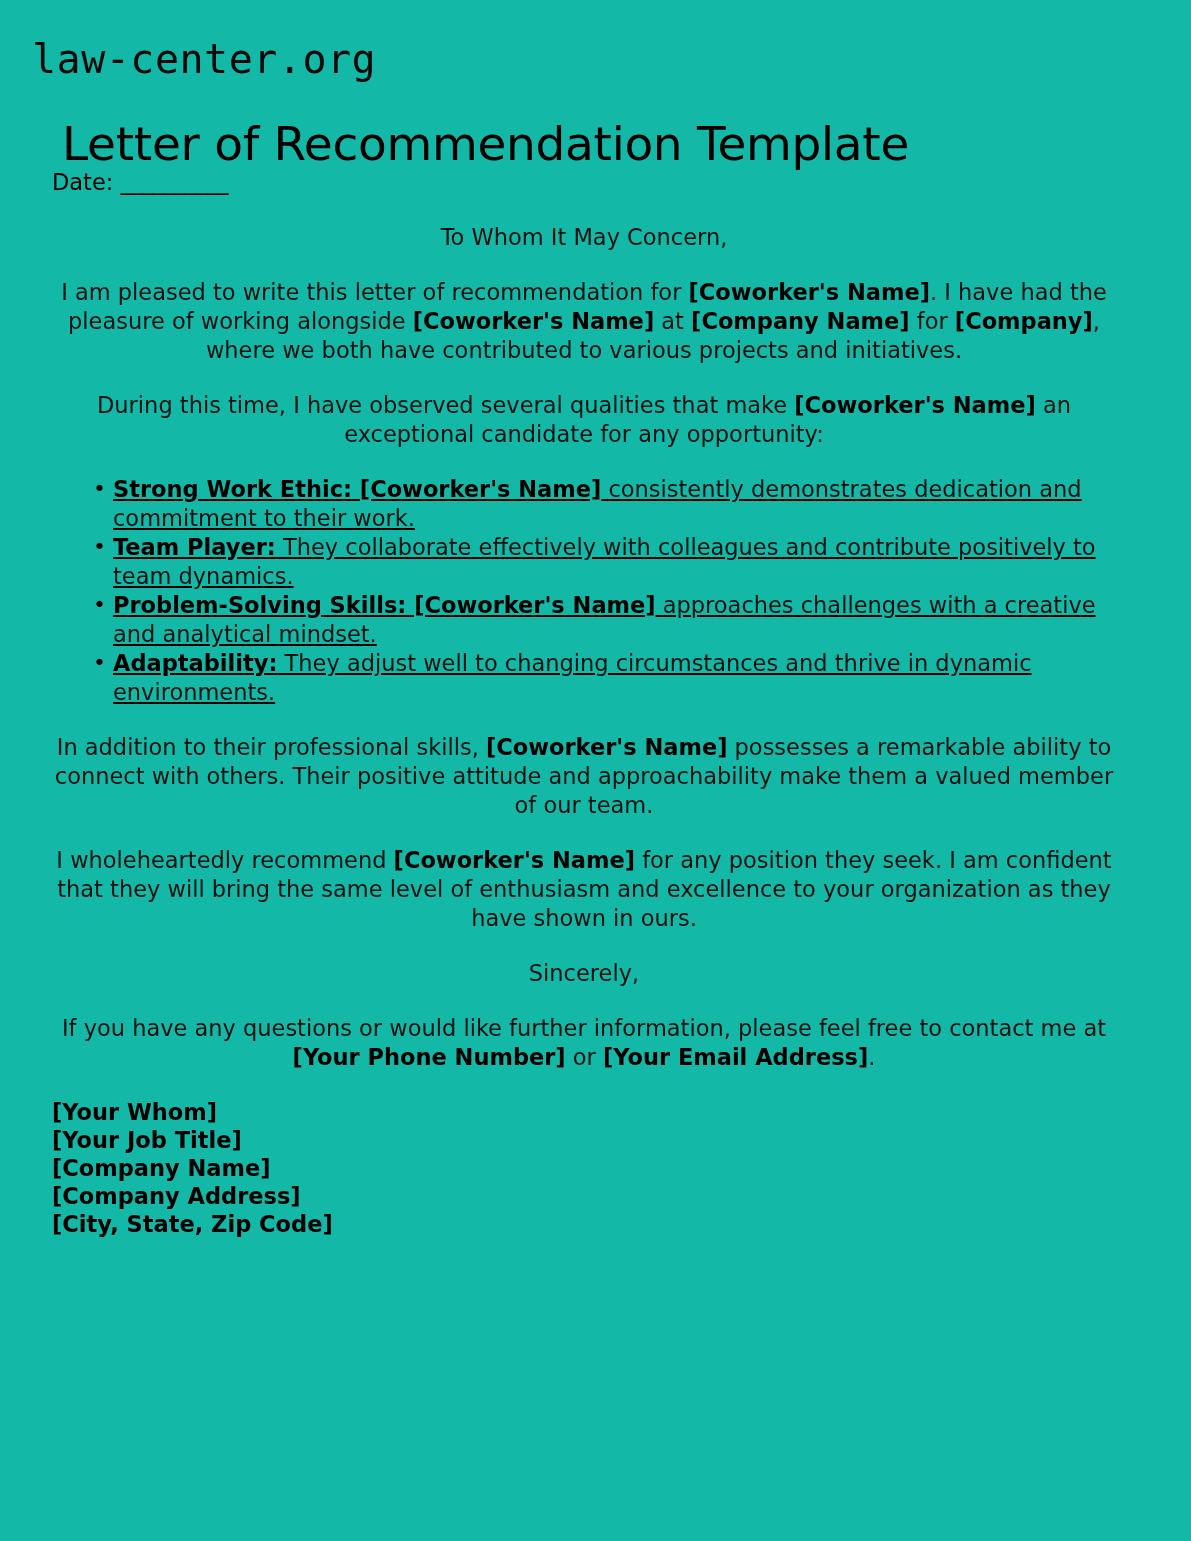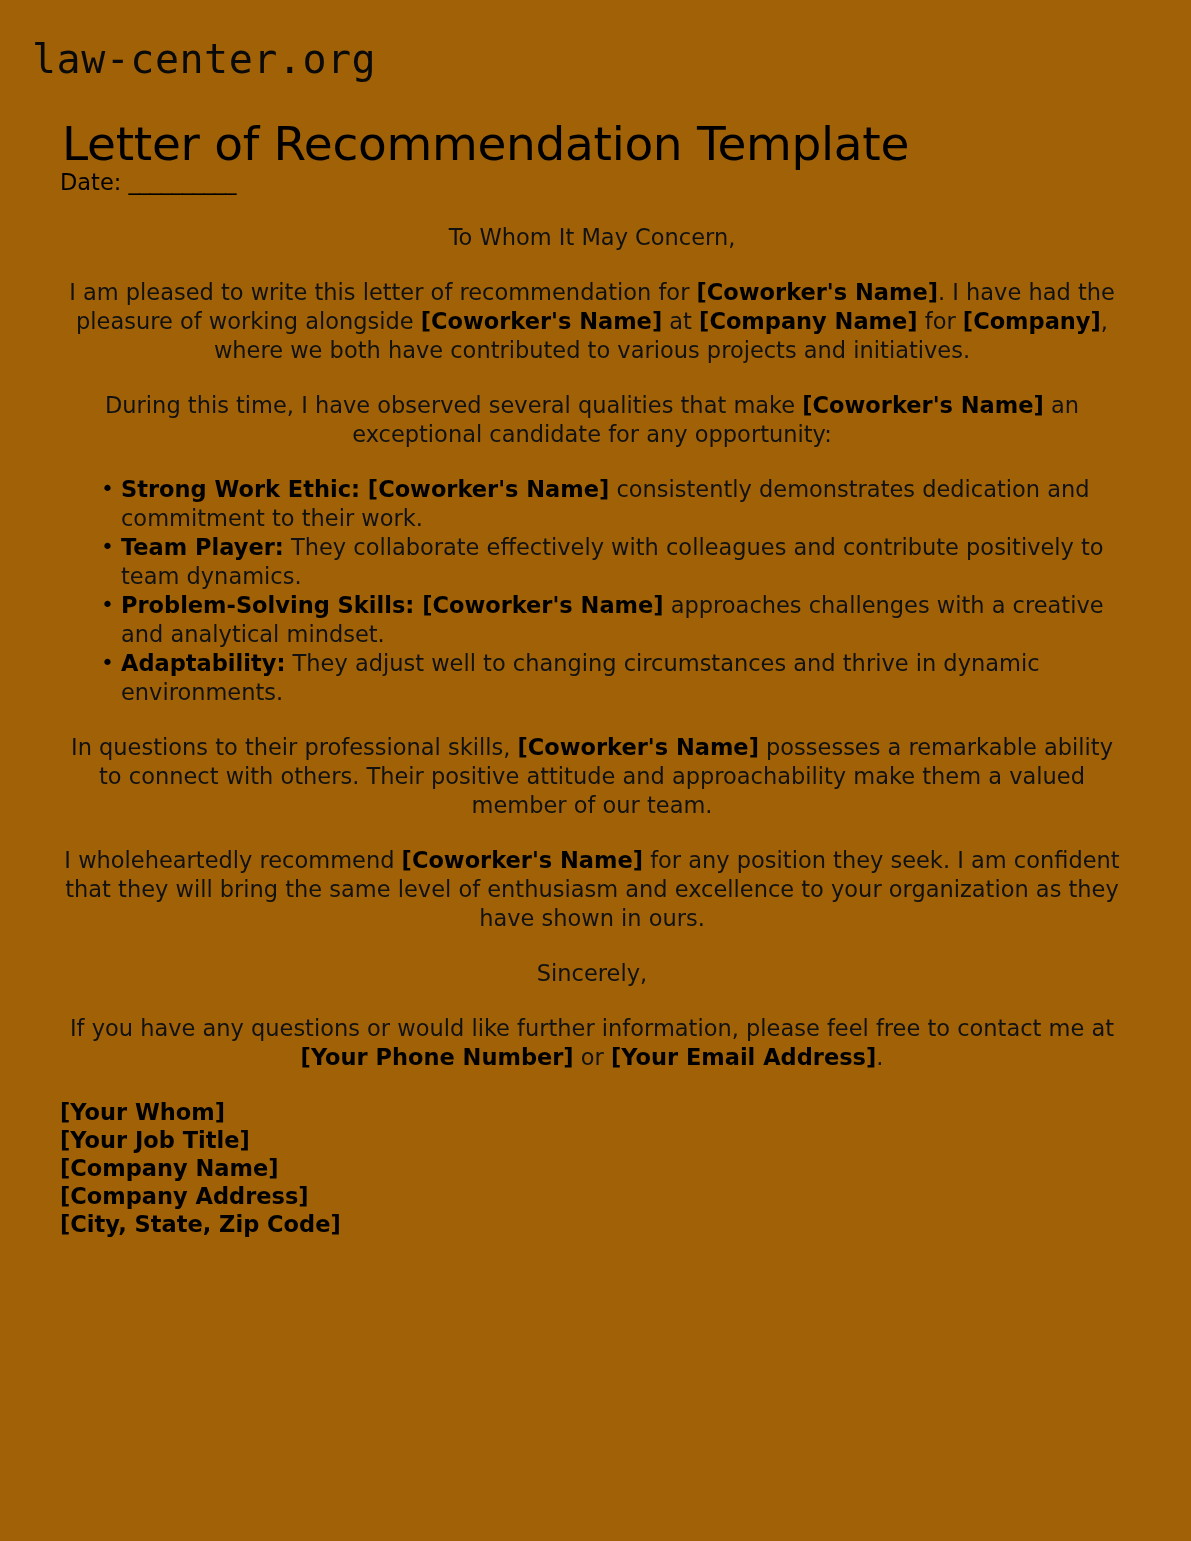--- a/index.html
+++ b/index.html
@@ -12,21 +12,21 @@
     height: 1541px;
     position: relative;
     font-family: "DejaVu Sans", "Liberation Sans", sans-serif;
     color: #000000;
     -webkit-font-smoothing: antialiased;
   }
 
   .page {
     position: absolute;
     inset: 0;
-    background: #a16207;
+    background: #14b8a6;
     padding: 0;
   }
 
   
   .site-logo {
     position: absolute;
     left: 32px;
     top: 36px;
     font-family: "DejaVu Sans Mono", "Liberation Mono", monospace;
     font-size: 40px;
@@ -44,21 +44,21 @@
     line-height: 58px;
     font-weight: normal;
     letter-spacing: -0.3px;
     color: #000000;
     white-space: nowrap;
   }
 
   
   .content {
     position: absolute;
-    left: 60px;
+    left: 52px;
     top: 168px;
     width: 1064px;
   }
 
   .para {
     font-size: 22.5px;
     line-height: 29px;
     margin: 0 0 26px 0;
     color: #111111;
     text-align: center;
@@ -76,20 +76,21 @@
 
   b, .ph {
     font-weight: bold;
     color: #000000;
   }
 
   ul.qualities {
     margin: 0 0 26px 0;
     padding: 0 0 0 41px;
     list-style: none;
+    text-decoration: underline;
   }
   ul.qualities li {
     position: relative;
     font-size: 22.5px;
     line-height: 29px;
     margin: 0 0 0 0;
     padding-left: 20px;
     color: #111111;
   }
   ul.qualities li::before {
@@ -132,21 +133,21 @@
 
     <p class="para"><span>During this time, I have observed several qualities that make </span><b class="ph">[Coworker's Name]</b><span> an exceptional candidate for any opportunity:</span></p>
 
     <ul class="qualities">
       <li><b>Strong Work Ethic: [Coworker's Name]</b><span> consistently demonstrates dedication and commitment to their work.</span></li>
       <li><b>Team Player:</b><span> They collaborate effectively with colleagues and contribute positively to team dynamics.</span></li>
       <li><b>Problem-Solving Skills: [Coworker's Name]</b><span> approaches challenges with a creative and analytical mindset.</span></li>
       <li><b>Adaptability:</b><span> They adjust well to changing circumstances and thrive in dynamic environments.</span></li>
     </ul>
 
-    <p class="para"><span>In questions to their professional skills, </span><b class="ph">[Coworker's Name]</b><span> possesses a remarkable ability to connect with others. Their positive attitude and approachability make them a valued member of our team.</span></p>
+    <p class="para"><span>In addition to their professional skills, </span><b class="ph">[Coworker's Name]</b><span> possesses a remarkable ability to connect with others. Their positive attitude and approachability make them a valued member of our team.</span></p>
 
     <p class="para"><span>I wholeheartedly recommend </span><b class="ph">[Coworker's Name]</b><span> for any position they seek. I am confident that they will bring the same level of enthusiasm and excellence to your organization as they have shown in ours.</span></p>
 
     <p class="para">Sincerely,</p>
 
     <p class="para"><span>If you have any questions or would like further information, please feel free to contact me at </span><b class="ph">[Your Phone Number]</b><span> or </span><b class="ph">[Your Email Address]</b><span>.</span></p>
 
     <div class="signature">
       <div>[Your Whom]</div>
       <div>[Your Job Title]</div>

